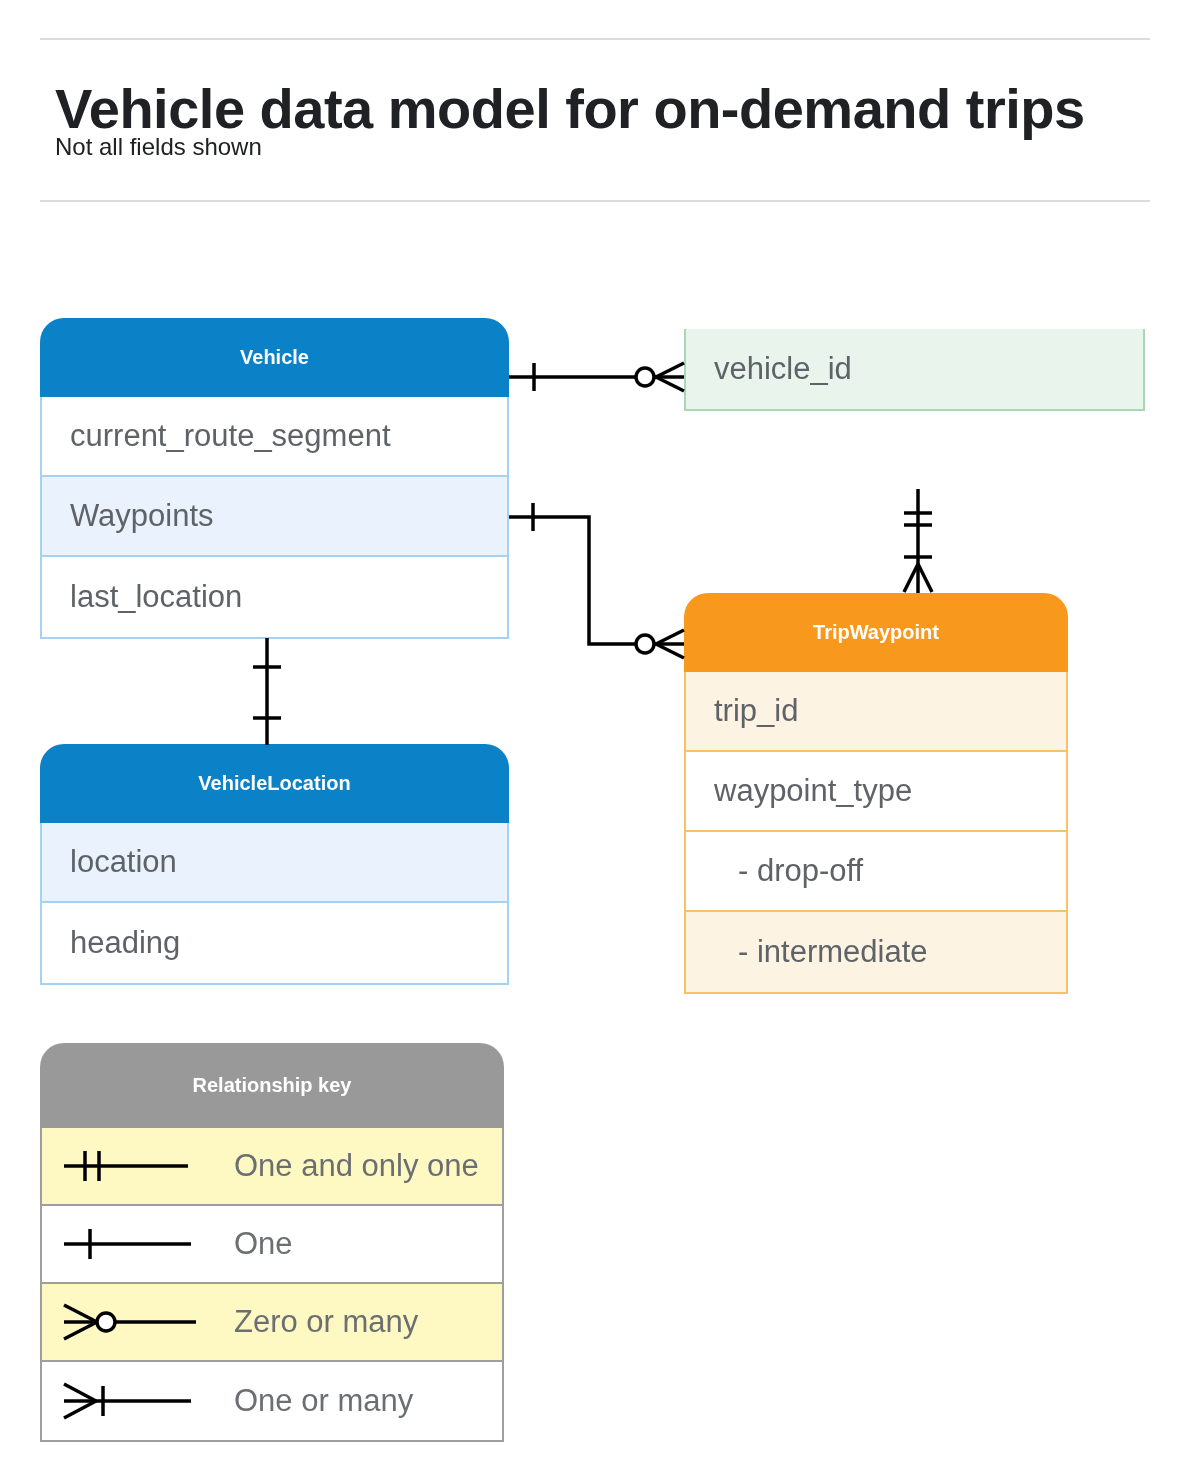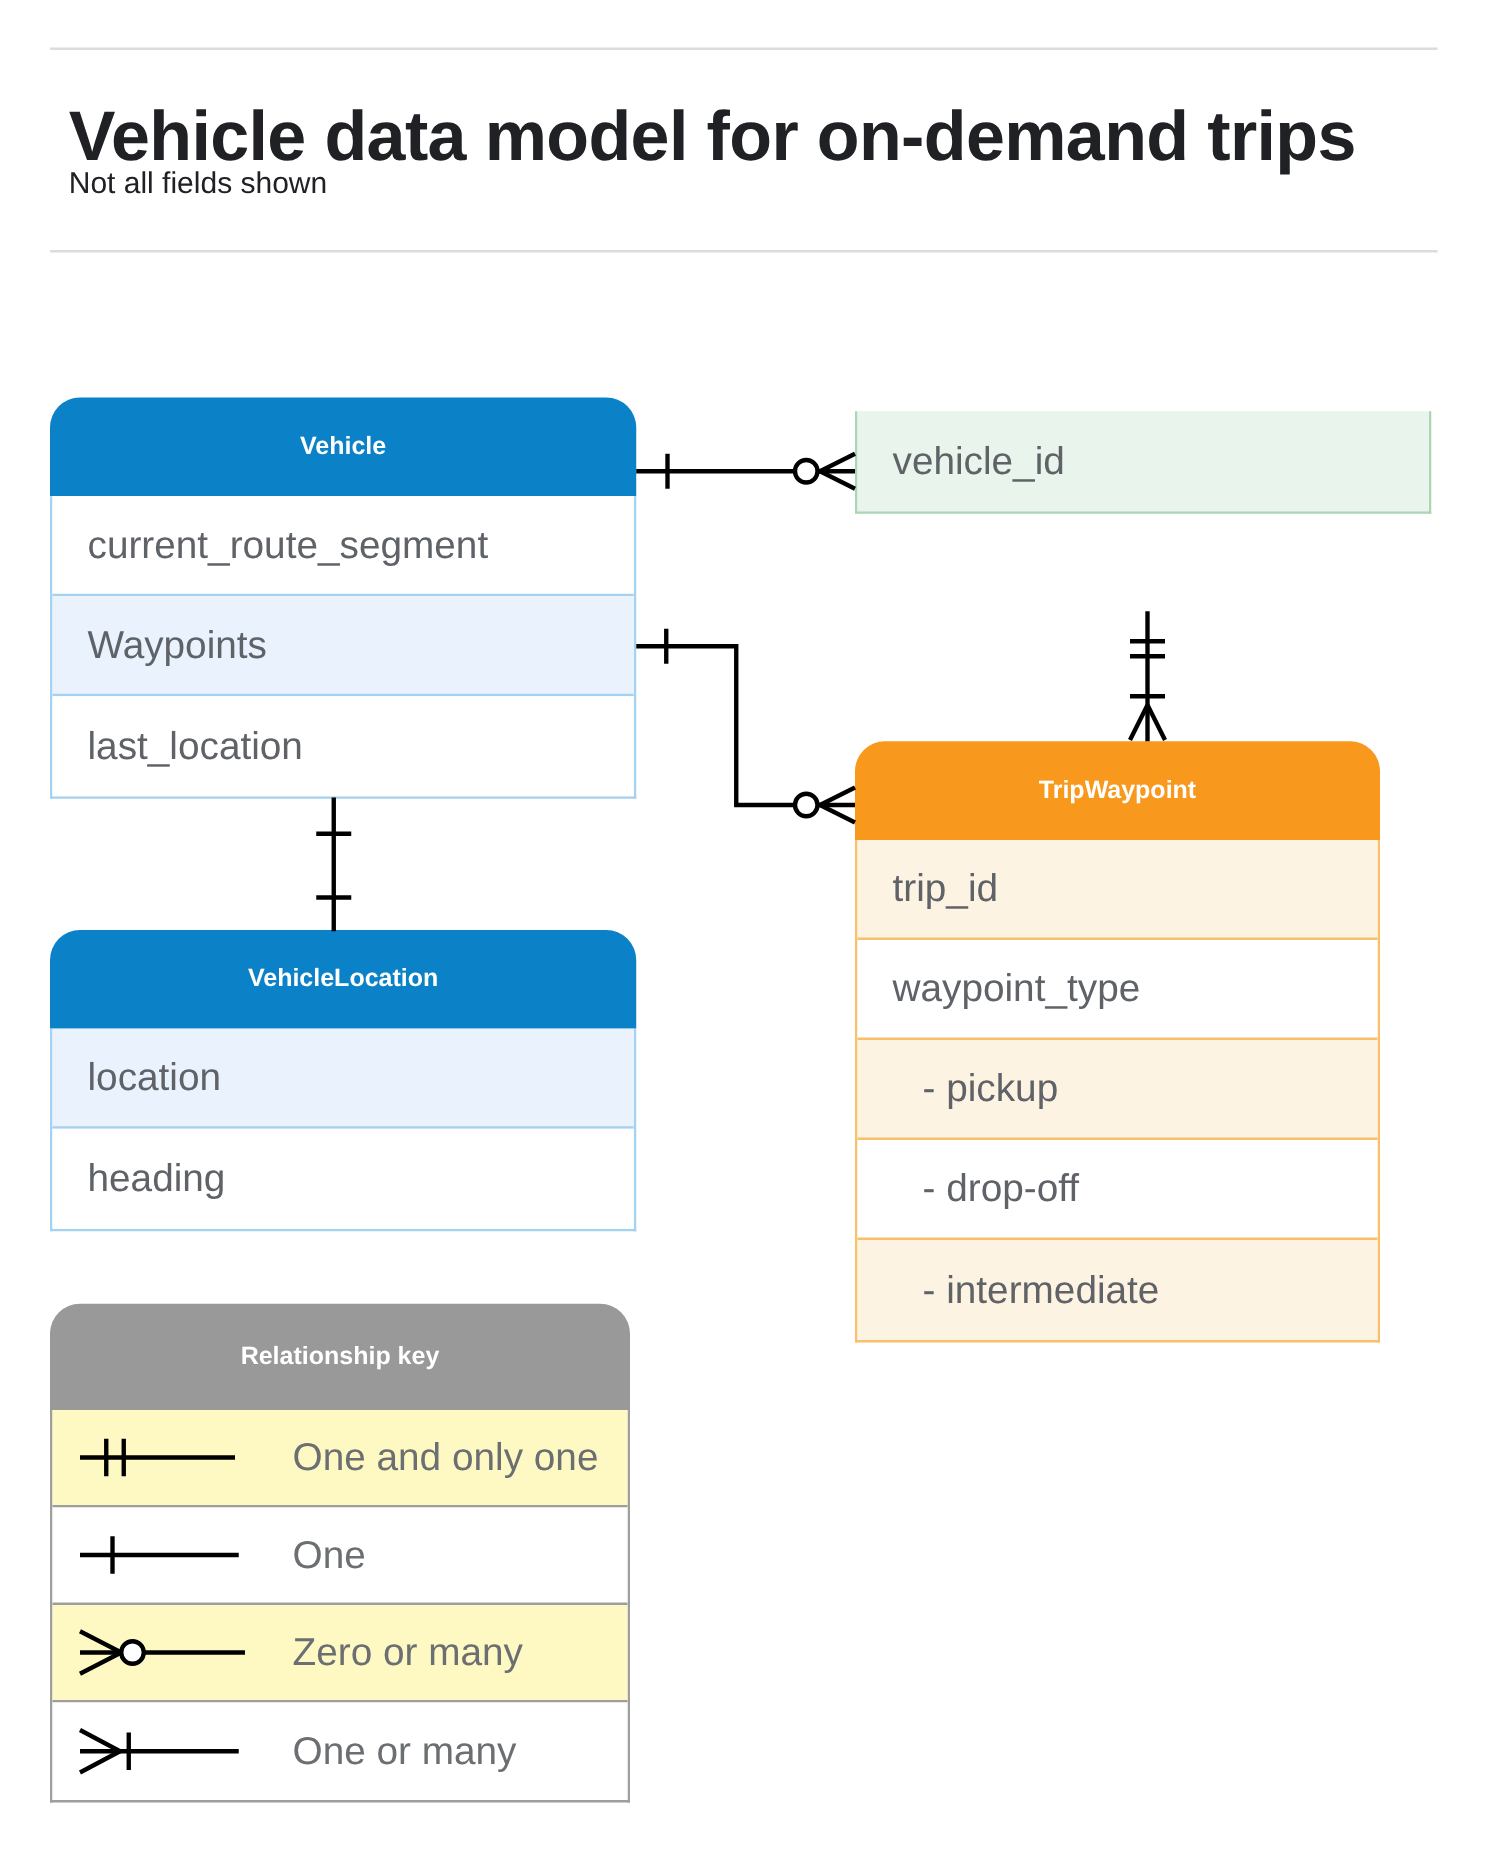--- a/index.html
+++ b/index.html
@@ -56,21 +56,21 @@
   .orange .entity-header { background: #f8991d; }
   .orange .entity-body { border-color: #f9c06a; }
   .orange .entity-row { border-bottom-color: #f9c06a; }
   .orange .entity-row.shaded { background: #fdf3e2; }
   
   .gray .entity-header { background: #999999; }
   .gray .entity-body { border-color: #9e9e9e; }
 
   #vehicle          { left: 40px;  top: 318px; width: 469px; }
   #trip             { left: 684px; top: 329px; width: 461px; }
-  #trip-waypoint    { left: 684px; top: 593px; width: 420px; }
+  #trip-waypoint    { left: 684px; top: 593px; width: 384px; }
   #vehicle-location { left: 40px;  top: 744px; width: 469px; }
   #relationship-key { left: 40px;  top: 1043px; width: 464px; }
   #relationship-key .entity-header { height: 85px; }
 
   .key-row {
     height: 78px; display: flex; align-items: center;
     padding-left: 16px; background: #ffffff;
     border-bottom: 2px solid #9e9e9e;
   }
   .key-row:last-child { border-bottom: none; }
@@ -111,21 +111,20 @@
   <div class="entity-body">
     <div class="entity-row shaded">vehicle_id</div>
   </div>
 </div>
 
 <div class="entity orange" id="trip-waypoint">
   <div class="entity-header">TripWaypoint</div>
   <div class="entity-body">
     <div class="entity-row shaded">trip_id</div>
     <div class="entity-row">waypoint_type</div>
-    <div class="entity-row shaded indent">- pickup</div>
     <div class="entity-row indent">- drop-off</div>
     <div class="entity-row shaded indent">- intermediate</div>
   </div>
 </div>
 
 <div class="entity blue" id="vehicle-location">
   <div class="entity-header">VehicleLocation</div>
   <div class="entity-body">
     <div class="entity-row shaded">location</div>
     <div class="entity-row">heading</div>

